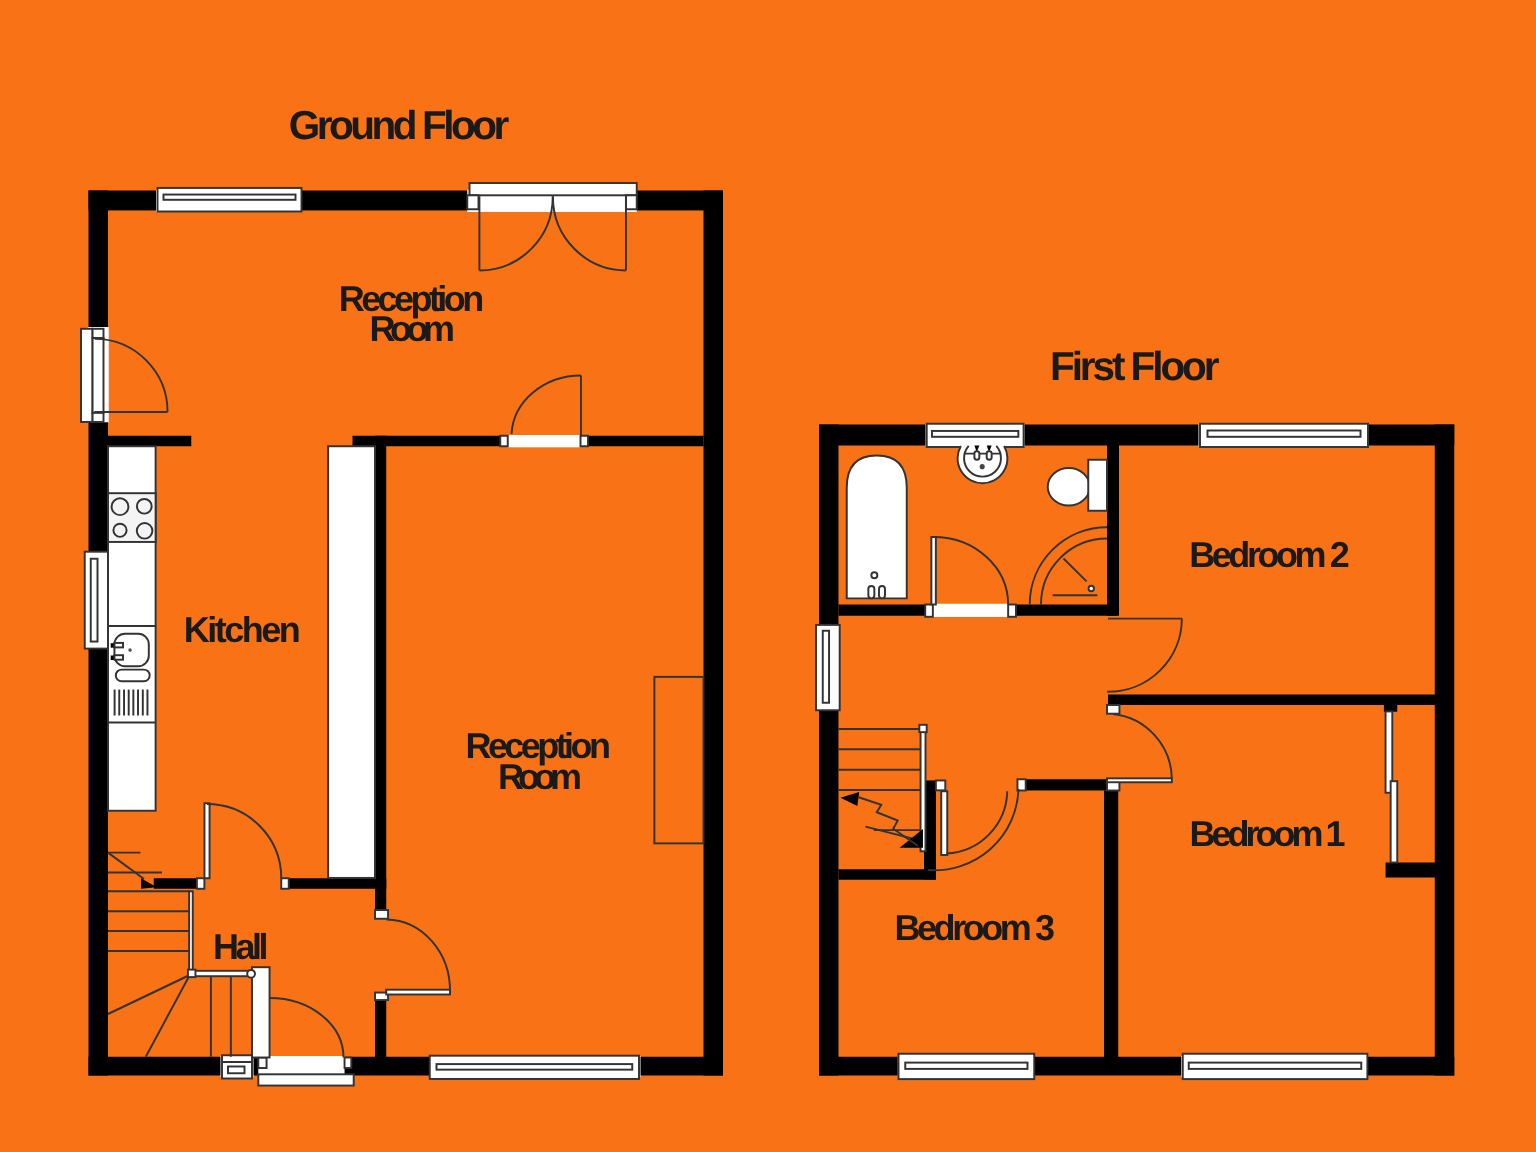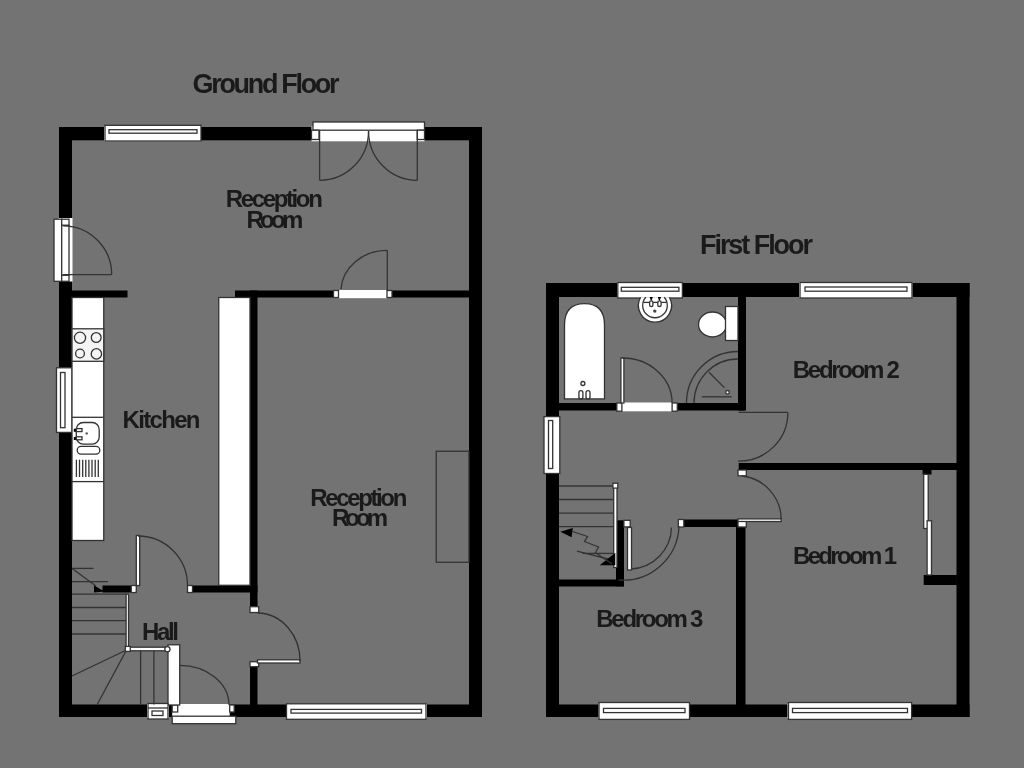--- a/index.html
+++ b/index.html
@@ -1,16 +1,16 @@
 <!DOCTYPE html>
 <html><head>
 <meta charset="utf-8">
 <style>
 html,body{margin:0;padding:0;background:#fff;}
-#page{position:relative;width:1024px;height:768px;background:#737373;overflow:hidden;}
+#page{position:relative;width:1024px;height:768px;background:#f97316;overflow:hidden;}
 svg{position:absolute;top:0;left:0;}
 .lbl{font-family:"Liberation Sans",sans-serif;font-weight:bold;fill:#1a1a1a;}
 </style>
 </head>
 <body>
 <div id="page">
 <svg width="1024" height="768" viewBox="0 0 1024 768">
 <g id="walls" fill="#000" stroke="none">
 
 <rect x="59" y="127" width="13" height="590"></rect>

